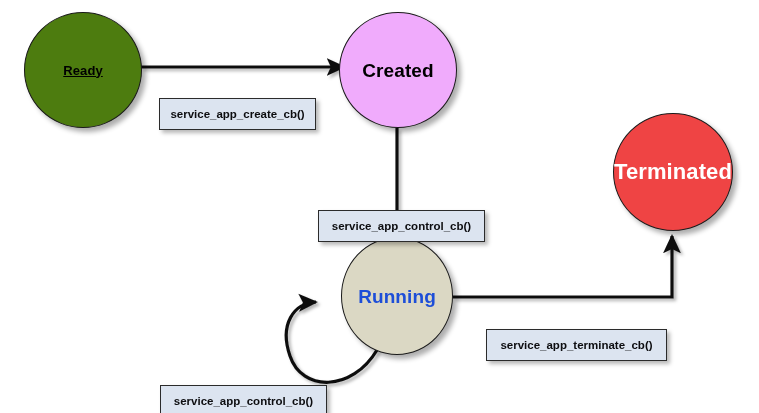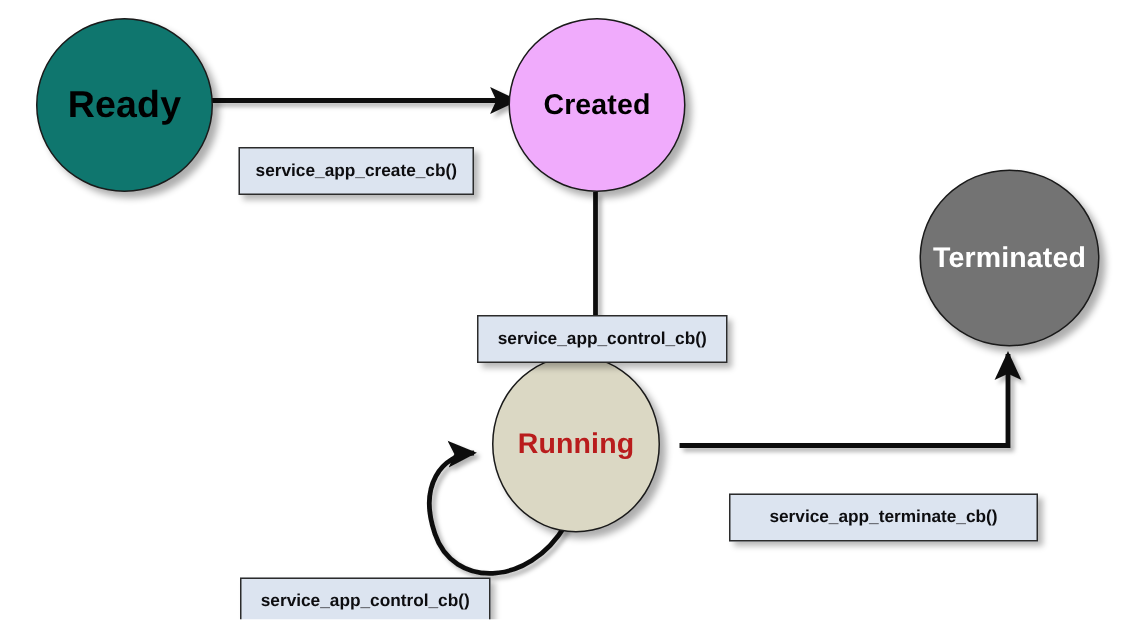--- a/index.html
+++ b/index.html
@@ -87,48 +87,48 @@
       <line x1="397" y1="128" x2="397" y2="233" marker-end="url(#arrowhead)"></line>
 
       <path d="M 453 297 L 672 297 L 672 236" marker-end="url(#arrowhead)" stroke-linejoin="miter"></path>
 
       <path d="M 377 350 C 352 392, 302 392, 290 356
                C 279 324, 294 303, 316 302" marker-end="url(#arrowhead)" stroke-linecap="butt"></path>
     </g>
   </svg>
 
   <div class="state-node" style="left:24px; top:12px; width:118px; height:116px;
-              background:#0f766e; color:#000000; font-size:25px;">
+              background:#4d7c0f; color:#000000; font-size:13px;text-decoration:underline;">
     <span class="state-label">Ready</span>
   </div>
 
   <div class="state-node" style="left:339px; top:12px; width:118px; height:116px;
               background:#f0abfc; color:#000000; font-size:19px;">
     <span class="state-label">Created</span>
   </div>
 
-  <div class="state-node" style="left:328px; top:237px; width:112px; height:118px;
-              background:#dbd8c4; color:#b91c1c; font-size:19px;">
+  <div class="state-node" style="left:341px; top:237px; width:112px; height:118px;
+              background:#dbd8c4; color:#1d4ed8; font-size:19px;">
     <span class="state-label">Running</span>
   </div>
 
   <div class="state-node" style="left:613px; top:113px; width:120px; height:118px;
-              background:#737373; color:#ffffff; font-size:19px;">
+              background:#ef4444; color:#ffffff; font-size:22px;">
     <span class="state-label">Terminated</span>
   </div>
 
   <div class="edge-label" style="left:159px; top:50px; width:157px; height:32px;">
     <span>service_app_create_cb()</span>
   </div>
 
   <div class="edge-label" style="left:318px; top:162px; width:167px; height:32px;">
     <span>service_app_control_cb()</span>
   </div>
 
   <div class="edge-label" style="left:160px; top:337px; width:167px; height:32px;">
     <span>service_app_control_cb()</span>
   </div>
 
-  <div class="edge-label" style="left:486px; top:281px; width:206px; height:32px;">
+  <div class="edge-label" style="left:486px; top:281px; width:181px; height:32px;">
     <span>service_app_terminate_cb()</span>
   </div>
 
 </div>
 
 </body></html>

